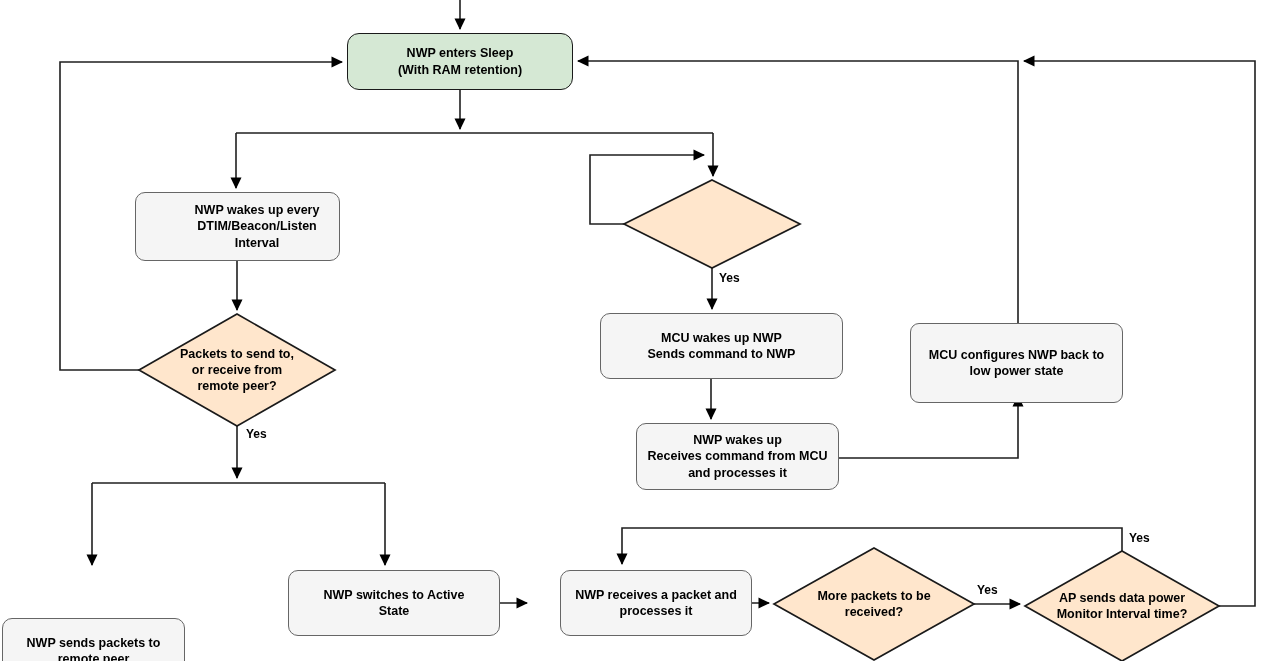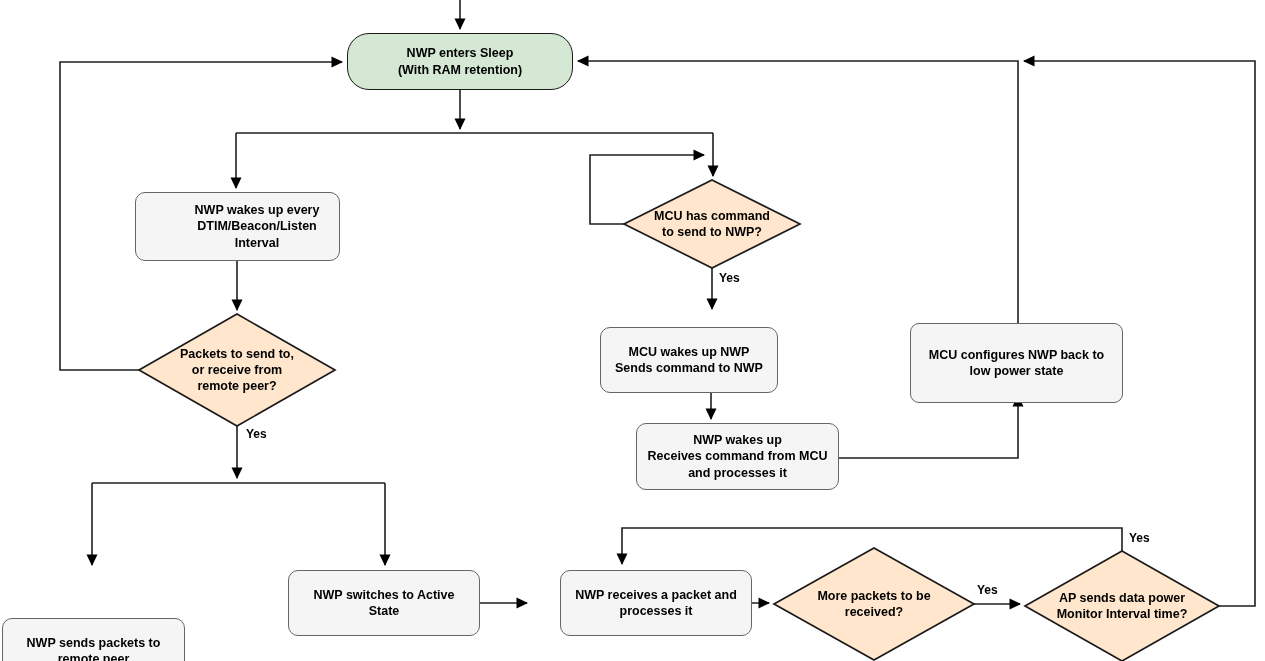--- a/index.html
+++ b/index.html
@@ -18,21 +18,21 @@
   #edges polyline{fill:none; stroke:var(--edge); stroke-width:1.6px;}
   #edges polygon.decision{fill:var(--decision-fill); stroke:var(--decision-border); stroke-width:1.7px;}
   #arr path{fill:#000; stroke:none;}
   .node{
     position:absolute; box-sizing:border-box; display:flex;
     align-items:center; justify-content:center; text-align:center;
     font-weight:bold; font-size:12.5px; line-height:1.3; color:var(--text);
     white-space:pre-line; padding:3px 6px;
   }
   .process{background:var(--process-fill); border:1.6px solid var(--process-border); border-radius:10px;}
-  .start{background:var(--start-fill); border:1.8px solid var(--start-border); border-radius:22px;}
+  .start{background:var(--start-fill); border:1.8px solid var(--start-border); border-radius:12px;}
   .diamond-label{
     position:absolute; display:flex; align-items:center; justify-content:center;
     text-align:center; font-weight:bold; font-size:12.5px; line-height:1.3;
     color:var(--text); white-space:pre-line;
   }
   .edge-label{position:absolute; font-weight:bold; font-size:12px; color:var(--text);}
 </style>
 </head>
 <body>
 
@@ -72,45 +72,43 @@
     <polygon class="decision" points="874,548 974,604 874,660 774,604"></polygon>
     <polygon class="decision" points="1122,551 1219,606 1122,661 1025,606"></polygon>
   </svg>
 
   <div class="node start" style="left:347px; top:33px; width:226px; height:57px;">NWP enters Sleep
 (With RAM retention)</div>
 
   <div class="node process" style="left:135px; top:192px; width:205px; height:69px;padding-left:45px;">NWP wakes up every
 DTIM/Beacon/Listen Interval</div>
 
-  <div class="node process" style="left:600px; top:327px; width:178px; height:66px;">MCU wakes up NWP
+  <div class="node process" style="left:600px; top:313px; width:243px; height:66px;">MCU wakes up NWP
 Sends command to NWP</div>
 
   <div class="node process" style="left:636px; top:423px; width:203px; height:67px;">NWP wakes up
 Receives command from MCU
 and processes it</div>
 
   <div class="node process" style="left:910px; top:323px; width:213px; height:80px;border-radius:9px;">MCU configures NWP back to
 low power state</div>
 
   <div class="node process" style="left:2px; top:570px; width:183px; height:66px;margin-top:48px;">NWP sends packets to
 remote peer</div>
 
-  <div class="node process" style="left:288px; top:570px; width:192px; height:66px;">NWP switches to Active
+  <div class="node process" style="left:288px; top:570px; width:212px; height:66px;">NWP switches to Active
 State</div>
 
   <div class="node process" style="left:560px; top:570px; width:192px; height:66px;">NWP receives a packet and
 processes it</div>
 
   <div class="diamond-label" style="left:152px; top:330px; width:170px; height:80px;">Packets to send to,
 or receive from
 remote peer?</div>
 
-  <div class="diamond-label" style="left:630px; top:196px; width:164px; height:56px;">MCU has command
-to send to NWP?</div>
 
   <div class="diamond-label" style="left:789px; top:576px; width:170px; height:56px;">More packets to be
 received?</div>
 
   <div class="diamond-label" style="left:1032px; top:580px; width:180px; height:52px;">AP sends data power
 Monitor Interval time?</div>
 
   <div class="edge-label" style="left:246px; top:427px;">Yes</div>
   <div class="edge-label" style="left:719px; top:271px;">Yes</div>
   <div class="edge-label" style="left:977px; top:583px;">Yes</div>

